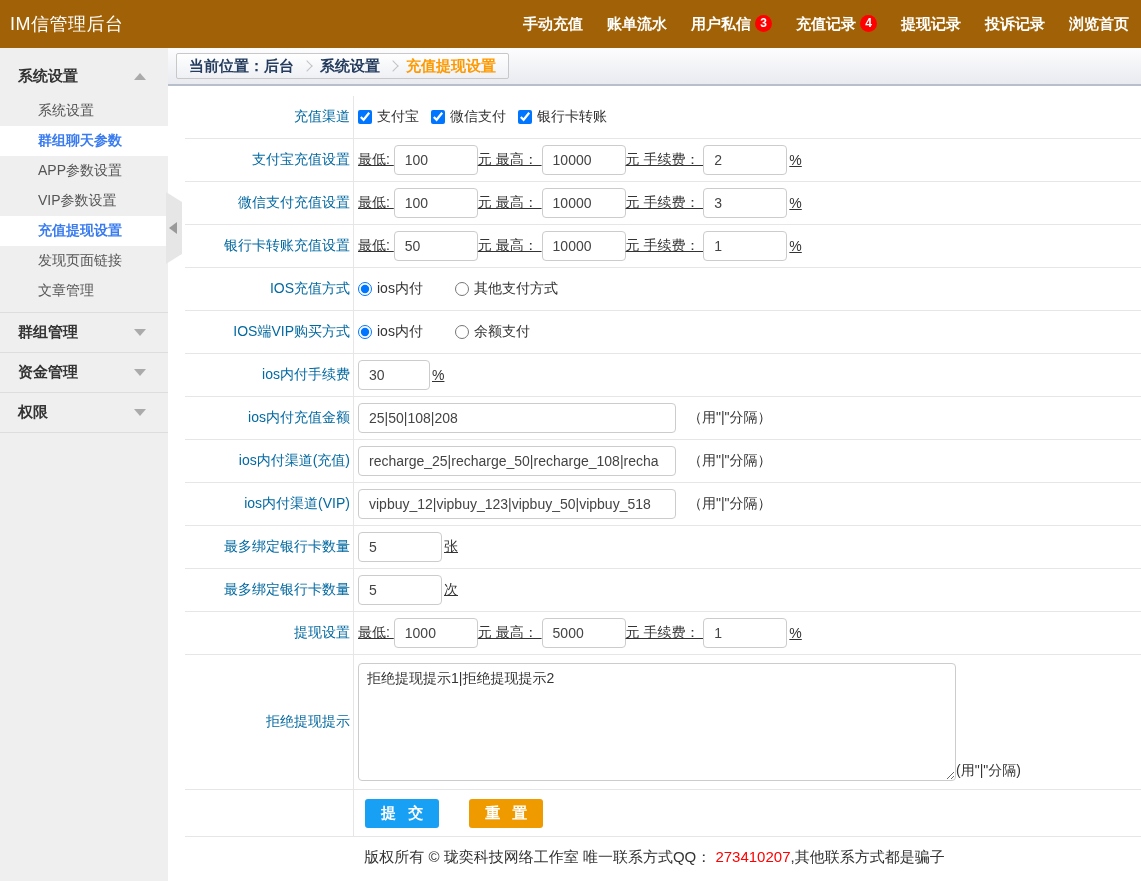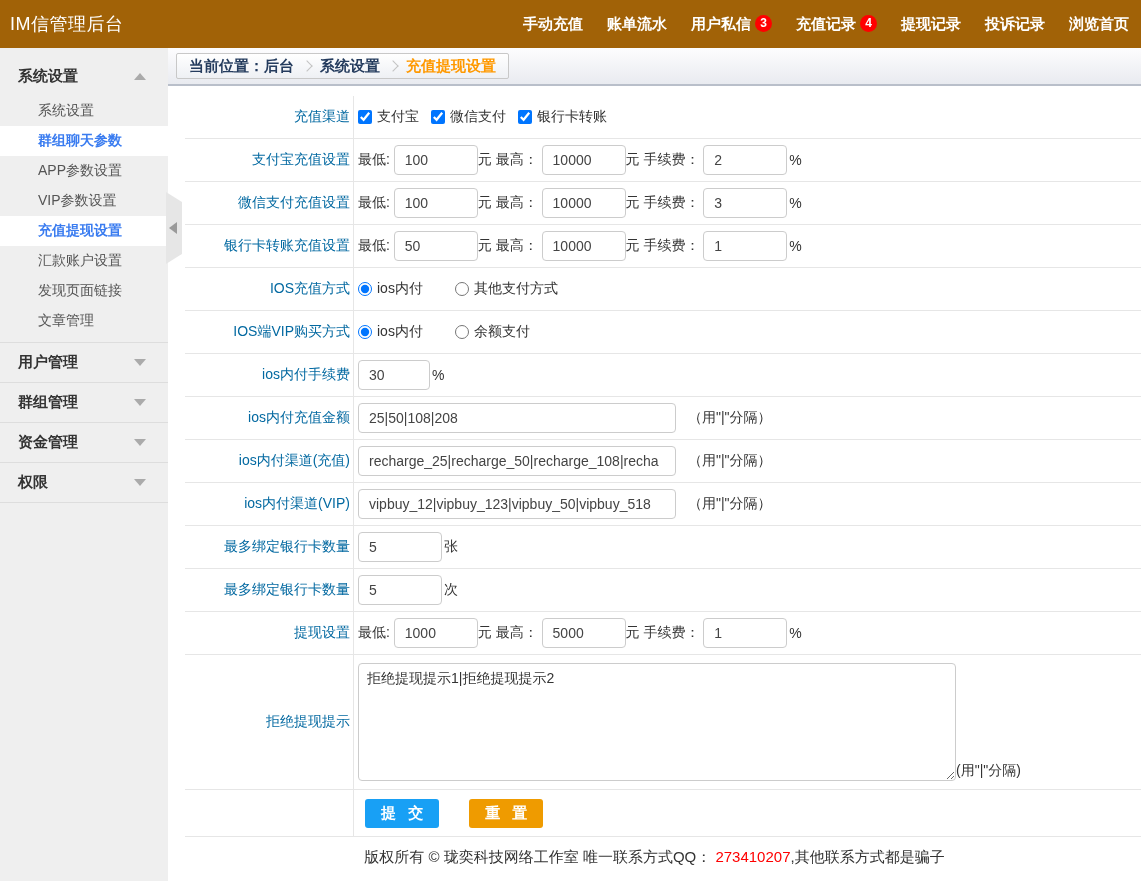--- a/index.html
+++ b/index.html
@@ -36,21 +36,21 @@
   .crumb-link { cursor:pointer; }
   .crumb-prefix { margin-right:-9px; }
   .crumb-sep { width:8px; height:8px; border-top:1px solid #c3c3c3; border-right:1px solid #c3c3c3; transform:rotate(45deg); flex:none; }
   .crumb-active { font-size:15px; font-weight:bold; color:#ff9900; white-space:nowrap; }
 
   
   .formtable { margin:10px 0 0 17px; }
   .frow { display:flex; border-bottom:1px solid #e6e6e6; min-height:43px; }
   .flabel { width:169px; flex:none; border-right:1px solid #e6e6e6; display:flex; align-items:center; justify-content:flex-end; padding-right:3px; font-size:14px; color:#0369a1; text-align:right; }
   .fcontent { flex:1; display:flex; align-items:center; padding-left:4px; font-size:14px; color:#333; }
-  .lbl { white-space:pre; color:#333; }
+  .lbl { white-space:pre; color:#333;text-decoration:underline; }
   .inp { height:30px; border:1px solid #ccc; border-radius:4px; padding:0 10px; font-size:14px; color:#444; font-family:"Liberation Sans","DejaVu Sans",sans-serif; outline:none; }
   .inp-sm { width:84px; }
   .inp-xs { width:72px; }
   .inp-lg { width:318px; }
   .suffix { margin-left:2px; }
   .note { margin-left:12px; white-space:nowrap; }
   .optlab { display:inline-flex; align-items:center; gap:5px; cursor:pointer; }
   .cbgroup .optlab { margin-right:12px; }
   .rdgroup .optlab { margin-right:32px; }
   .optlab input { width:14px; height:14px; margin:0; }
@@ -107,27 +107,22 @@
       <div class="side-group first">
         <span>系统设置</span>
         <span class="tri-up"></span>
       </div>
       <div class="side-items">
         <div class="side-item">系统设置</div>
         <div class="side-item active">群组聊天参数</div>
         <div class="side-item">APP参数设置</div>
         <div class="side-item">VIP参数设置</div>
         <div class="side-item active">充值提现设置</div>
-        <div class="side-item">汇款账户设置</div>
         <div class="side-item">发现页面链接</div>
         <div class="side-item">文章管理</div>
-      </div>
-      <div class="side-group">
-        <span>用户管理</span>
-        <span class="tri-down"></span>
       </div>
       <div class="side-group">
         <span>群组管理</span>
         <span class="tri-down"></span>
       </div>
       <div class="side-group">
         <span>资金管理</span>
         <span class="tri-down"></span>
       </div>
       <div class="side-group">

